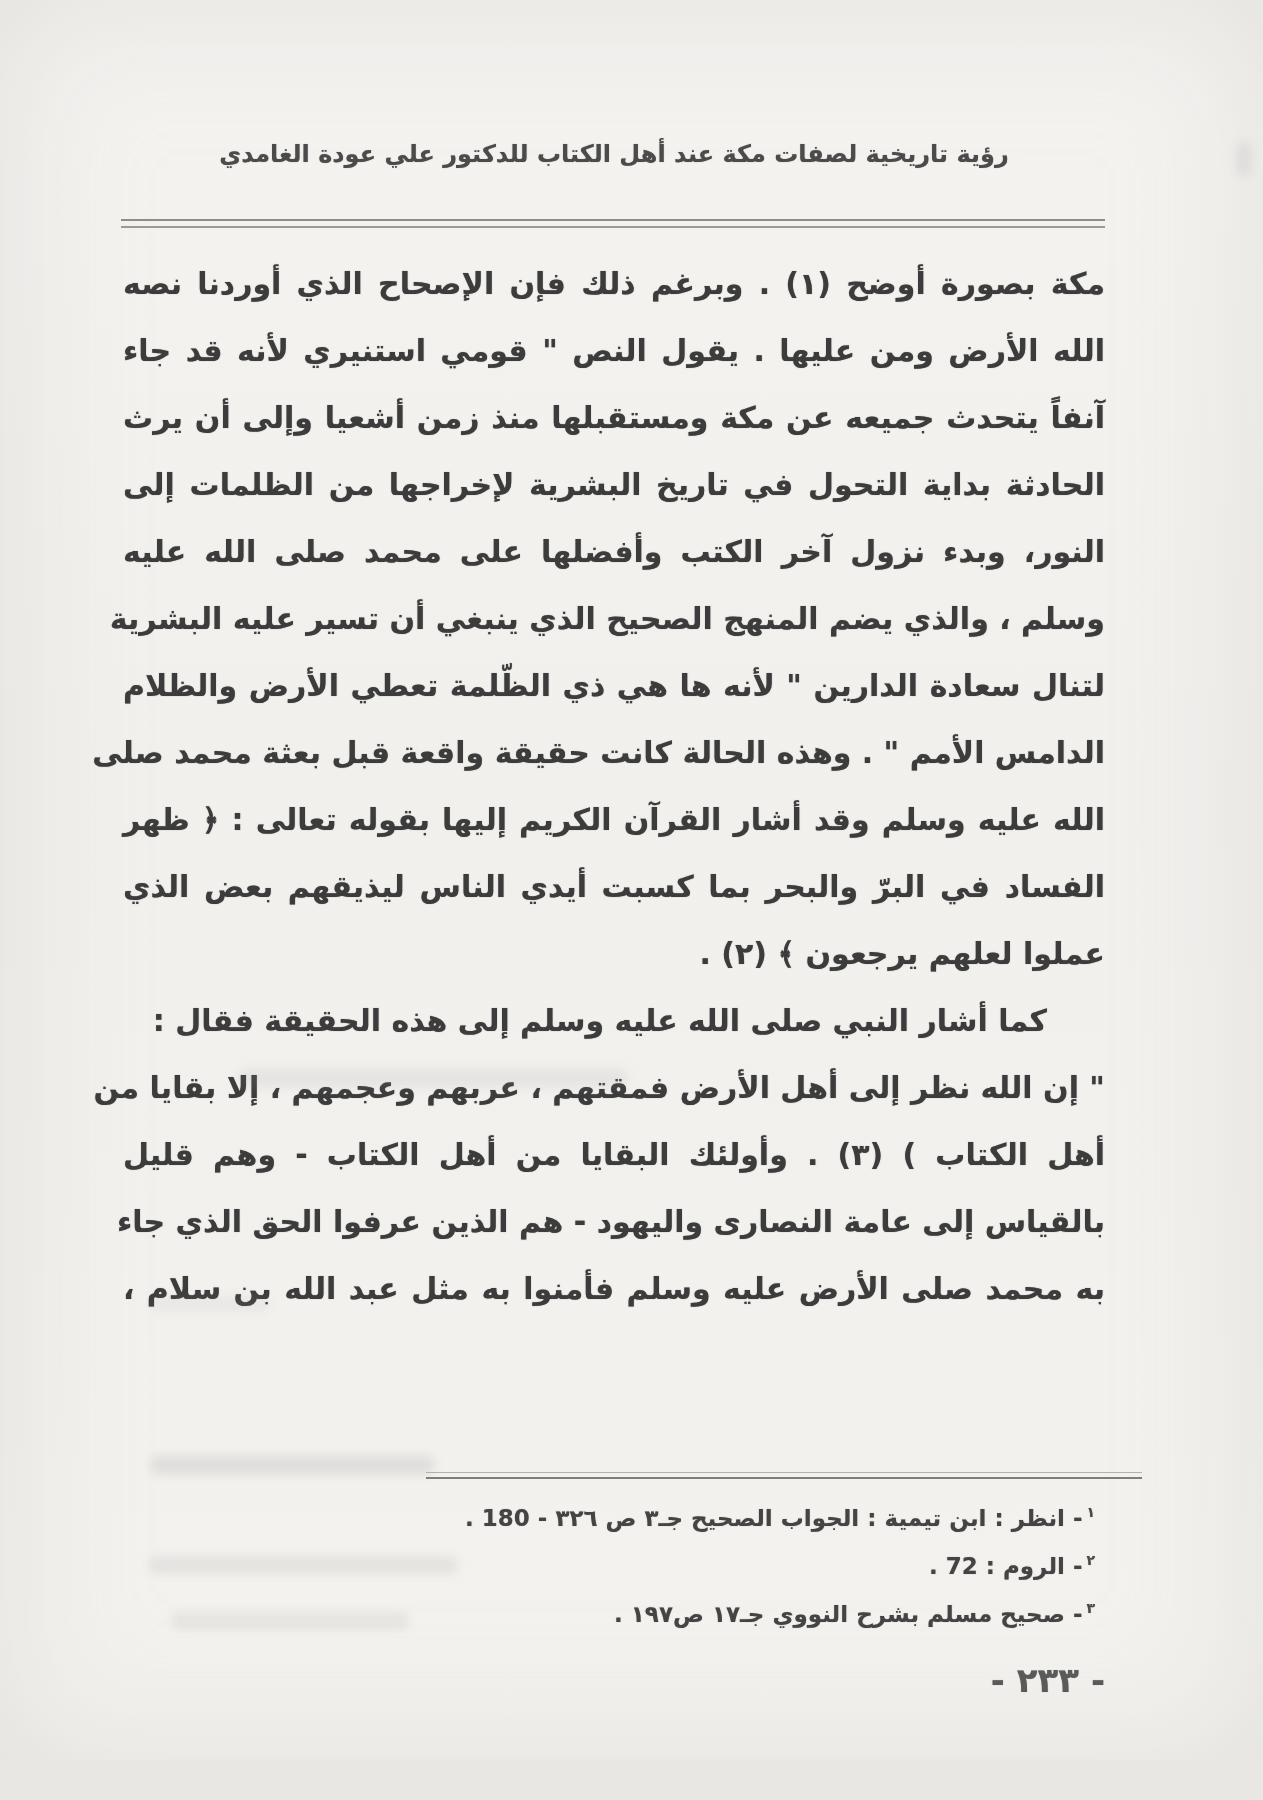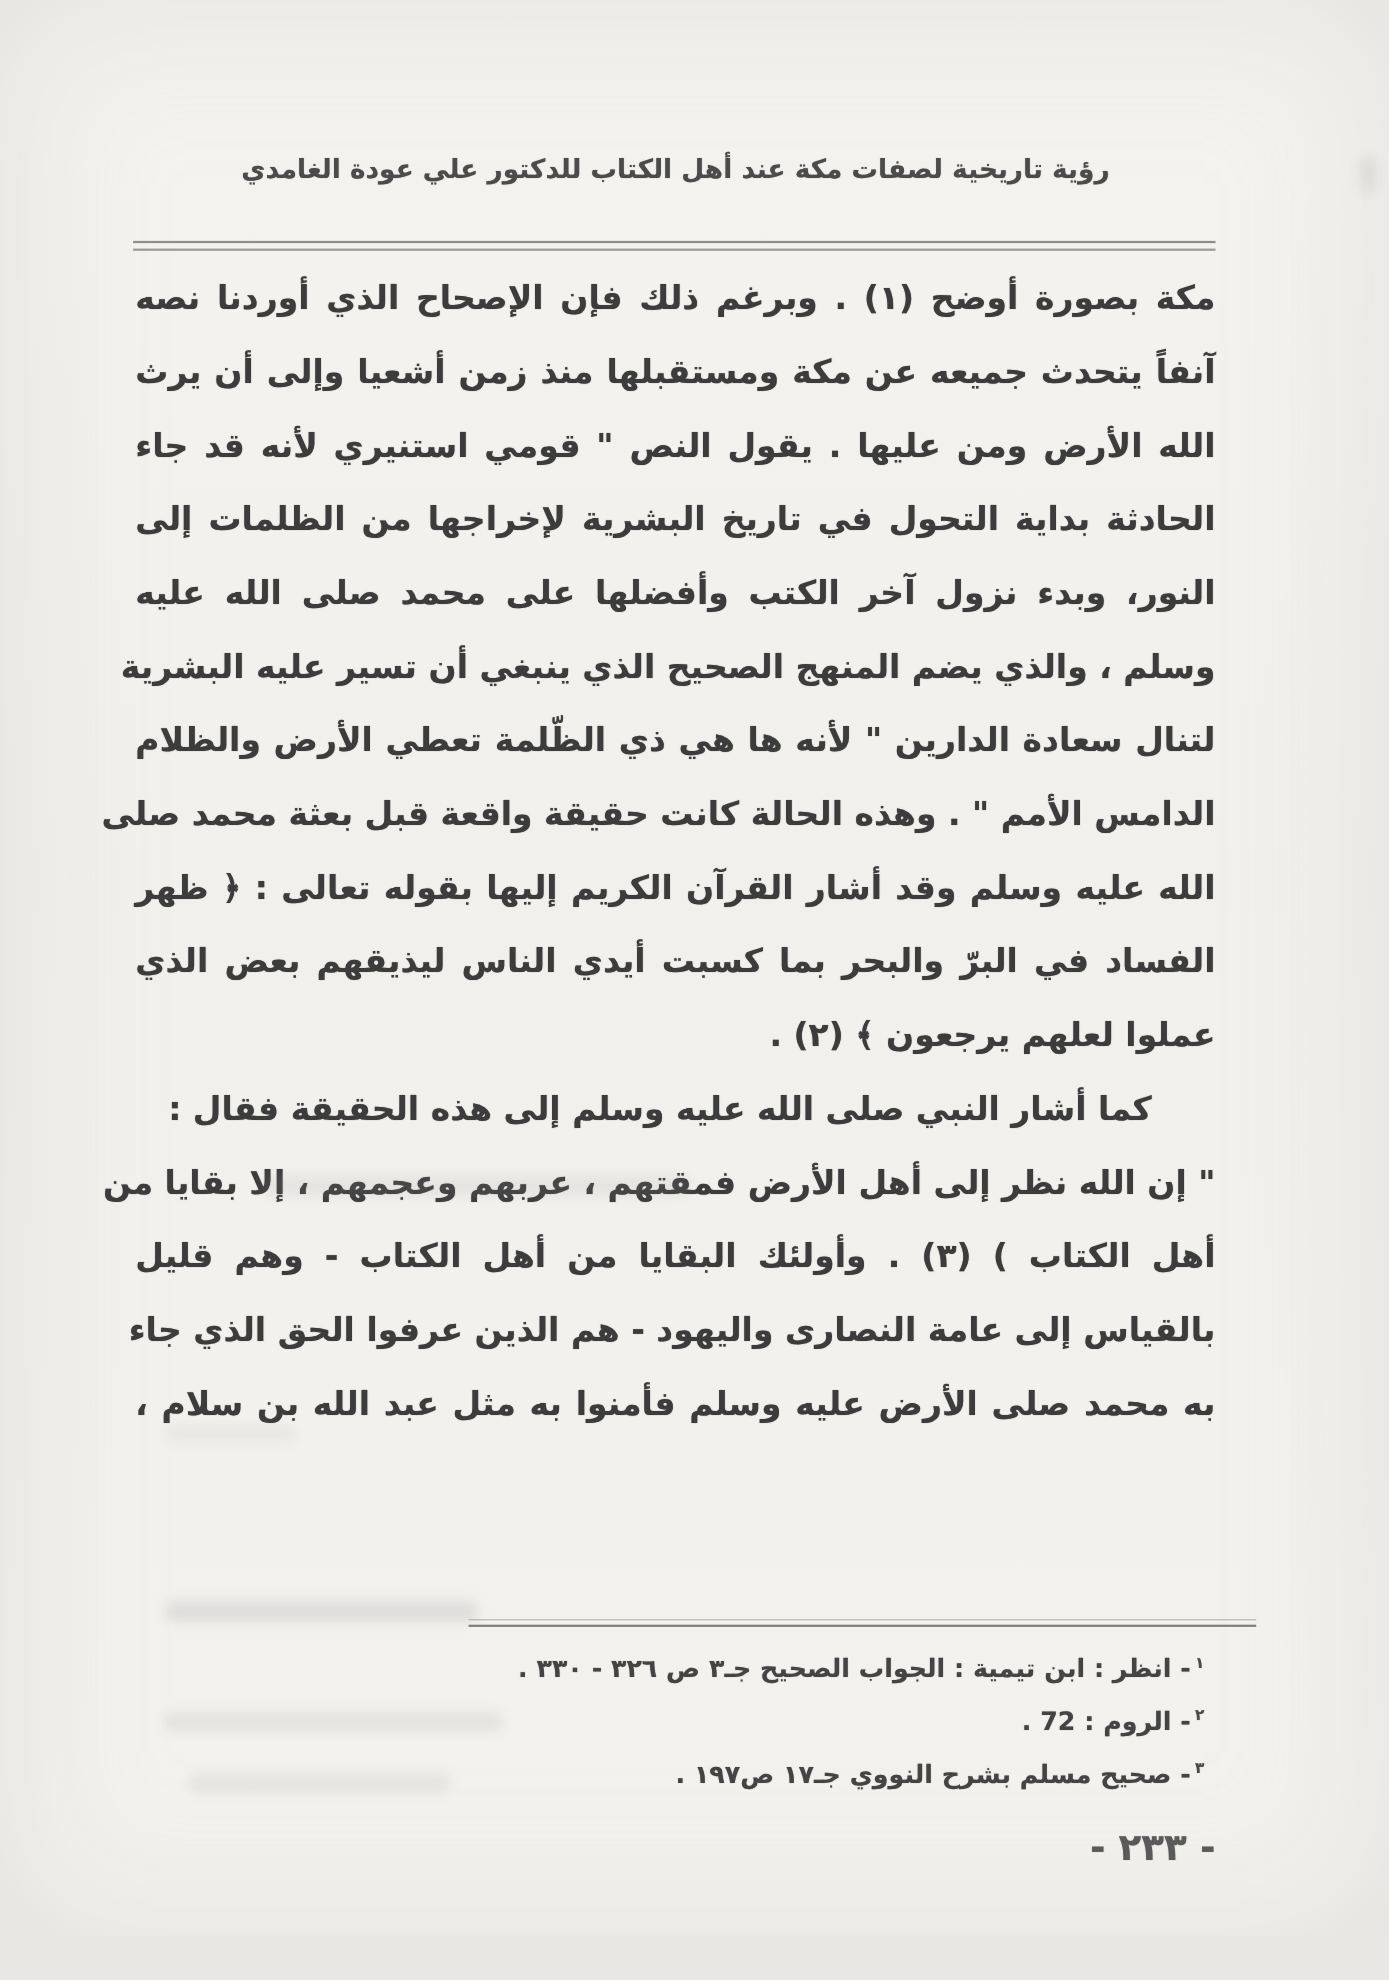--- a/index.html
+++ b/index.html
@@ -35,21 +35,21 @@
     top: 219px;
     right: 158px;
     width: 984px;
     height: 5px;
     border-top: 2px solid #8e8d8a;
     border-bottom: 2px solid #9b9a97;
   }
   
   .body-text {
     position: absolute;
-    top: 238px;
+    top: 250px;
     right: 158px;
     width: 982px;
     direction: rtl;
   }
   .bl {
     height: 67px;
     line-height: 67px;
     font-size: 30px;
     font-weight: bold;
     color: #3c3c3c;
@@ -124,41 +124,41 @@
 </head>
 <body>
 
 <div class="page">
 
   <div class="header-title">رؤية تاريخية لصفات مكة عند أهل الكتاب للدكتور علي عودة الغامدي</div>
   <div class="header-rule"></div>
 
   <div class="body-text">
     <div class="bl">مكة بصورة أوضح (١) . وبرغم ذلك فإن الإصحاح الذي أوردنا نصه</div>
+    <div class="bl">الله الأرض ومن عليها . يقول النص " قومي استنيري لأنه قد جاء</div>
     <div class="bl">آنفاً يتحدث جميعه عن مكة ومستقبلها منذ زمن أشعيا وإلى أن يرث</div>
-    <div class="bl">الله الأرض ومن عليها . يقول النص " قومي استنيري لأنه قد جاء</div>
     <div class="bl">الحادثة بداية التحول في تاريخ البشرية لإخراجها من الظلمات إلى</div>
     <div class="bl">النور، وبدء نزول آخر الكتب وأفضلها على محمد صلى الله عليه</div>
     <div class="bl">وسلم ، والذي يضم المنهج الصحيح الذي ينبغي أن تسير عليه البشرية</div>
     <div class="bl">لتنال سعادة الدارين " لأنه ها هي ذي الظّلمة تعطي الأرض والظلام</div>
     <div class="bl">الدامس الأمم " . وهذه الحالة كانت حقيقة واقعة قبل بعثة محمد صلى</div>
     <div class="bl">الله عليه وسلم وقد أشار القرآن الكريم إليها بقوله تعالى : ﴿ ظهر</div>
     <div class="bl">الفساد في البرّ والبحر بما كسبت أيدي الناس ليذيقهم بعض الذي</div>
     <div class="bl para-end">عملوا لعلهم يرجعون ﴾ (٢) .</div>
     <div class="bl indent">كما أشار النبي صلى الله عليه وسلم إلى هذه الحقيقة فقال :</div>
     <div class="bl">" إن الله نظر إلى أهل الأرض فمقتهم ، عربهم وعجمهم ، إلا بقايا من</div>
     <div class="bl">أهل الكتاب ) (٣) . وأولئك البقايا من أهل الكتاب - وهم قليل</div>
     <div class="bl">بالقياس إلى عامة النصارى واليهود - هم الذين عرفوا الحق الذي جاء</div>
     <div class="bl">به محمد صلى الأرض عليه وسلم فأمنوا به مثل عبد الله بن سلام ،</div>
   </div>
 
   <div class="footnote-rule"></div>
   <div class="footnotes">
     <div class="fn">
-      <sup>١</sup><span>- انظر : ابن تيمية : الجواب الصحيح جـ٣ ص ٣٢٦ - ٣٣٠ .</span>
+      <sup>١</sup><span>- انظر : ابن تيمية : الجواب الصحيح جـ٣ ص ٣٢٦ - 180 .</span>
     </div>
     <div class="fn">
       <sup>٢</sup><span>- الروم : 72 .</span>
     </div>
     <div class="fn">
       <sup>٣</sup><span>- صحيح مسلم بشرح النووي جـ١٧ ص١٩٧ .</span>
     </div>
   </div>
 
   <div class="page-number">- ٢٣٣ -</div>

